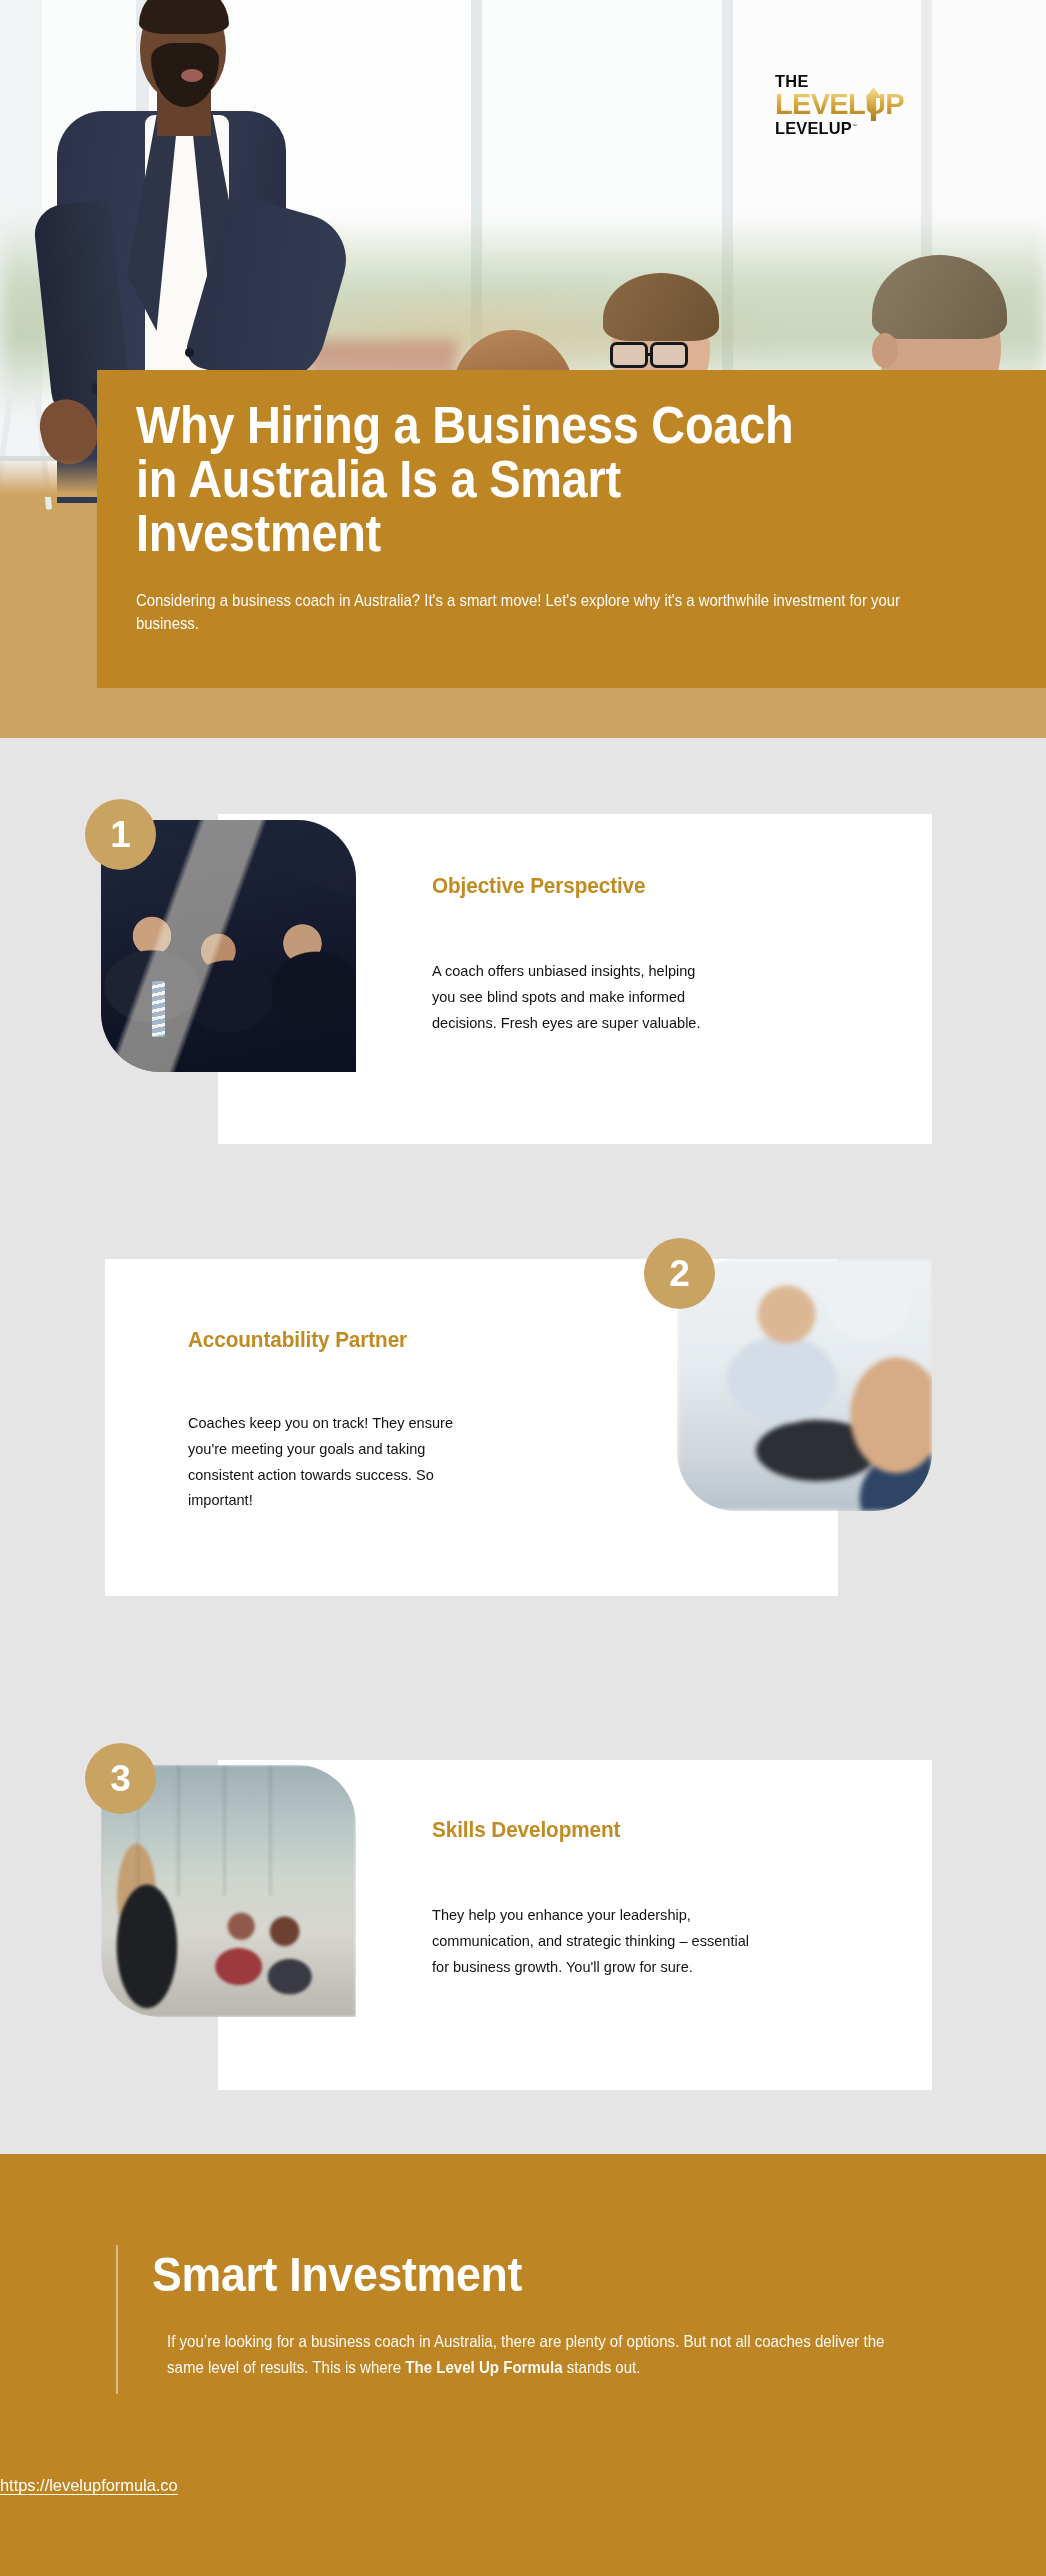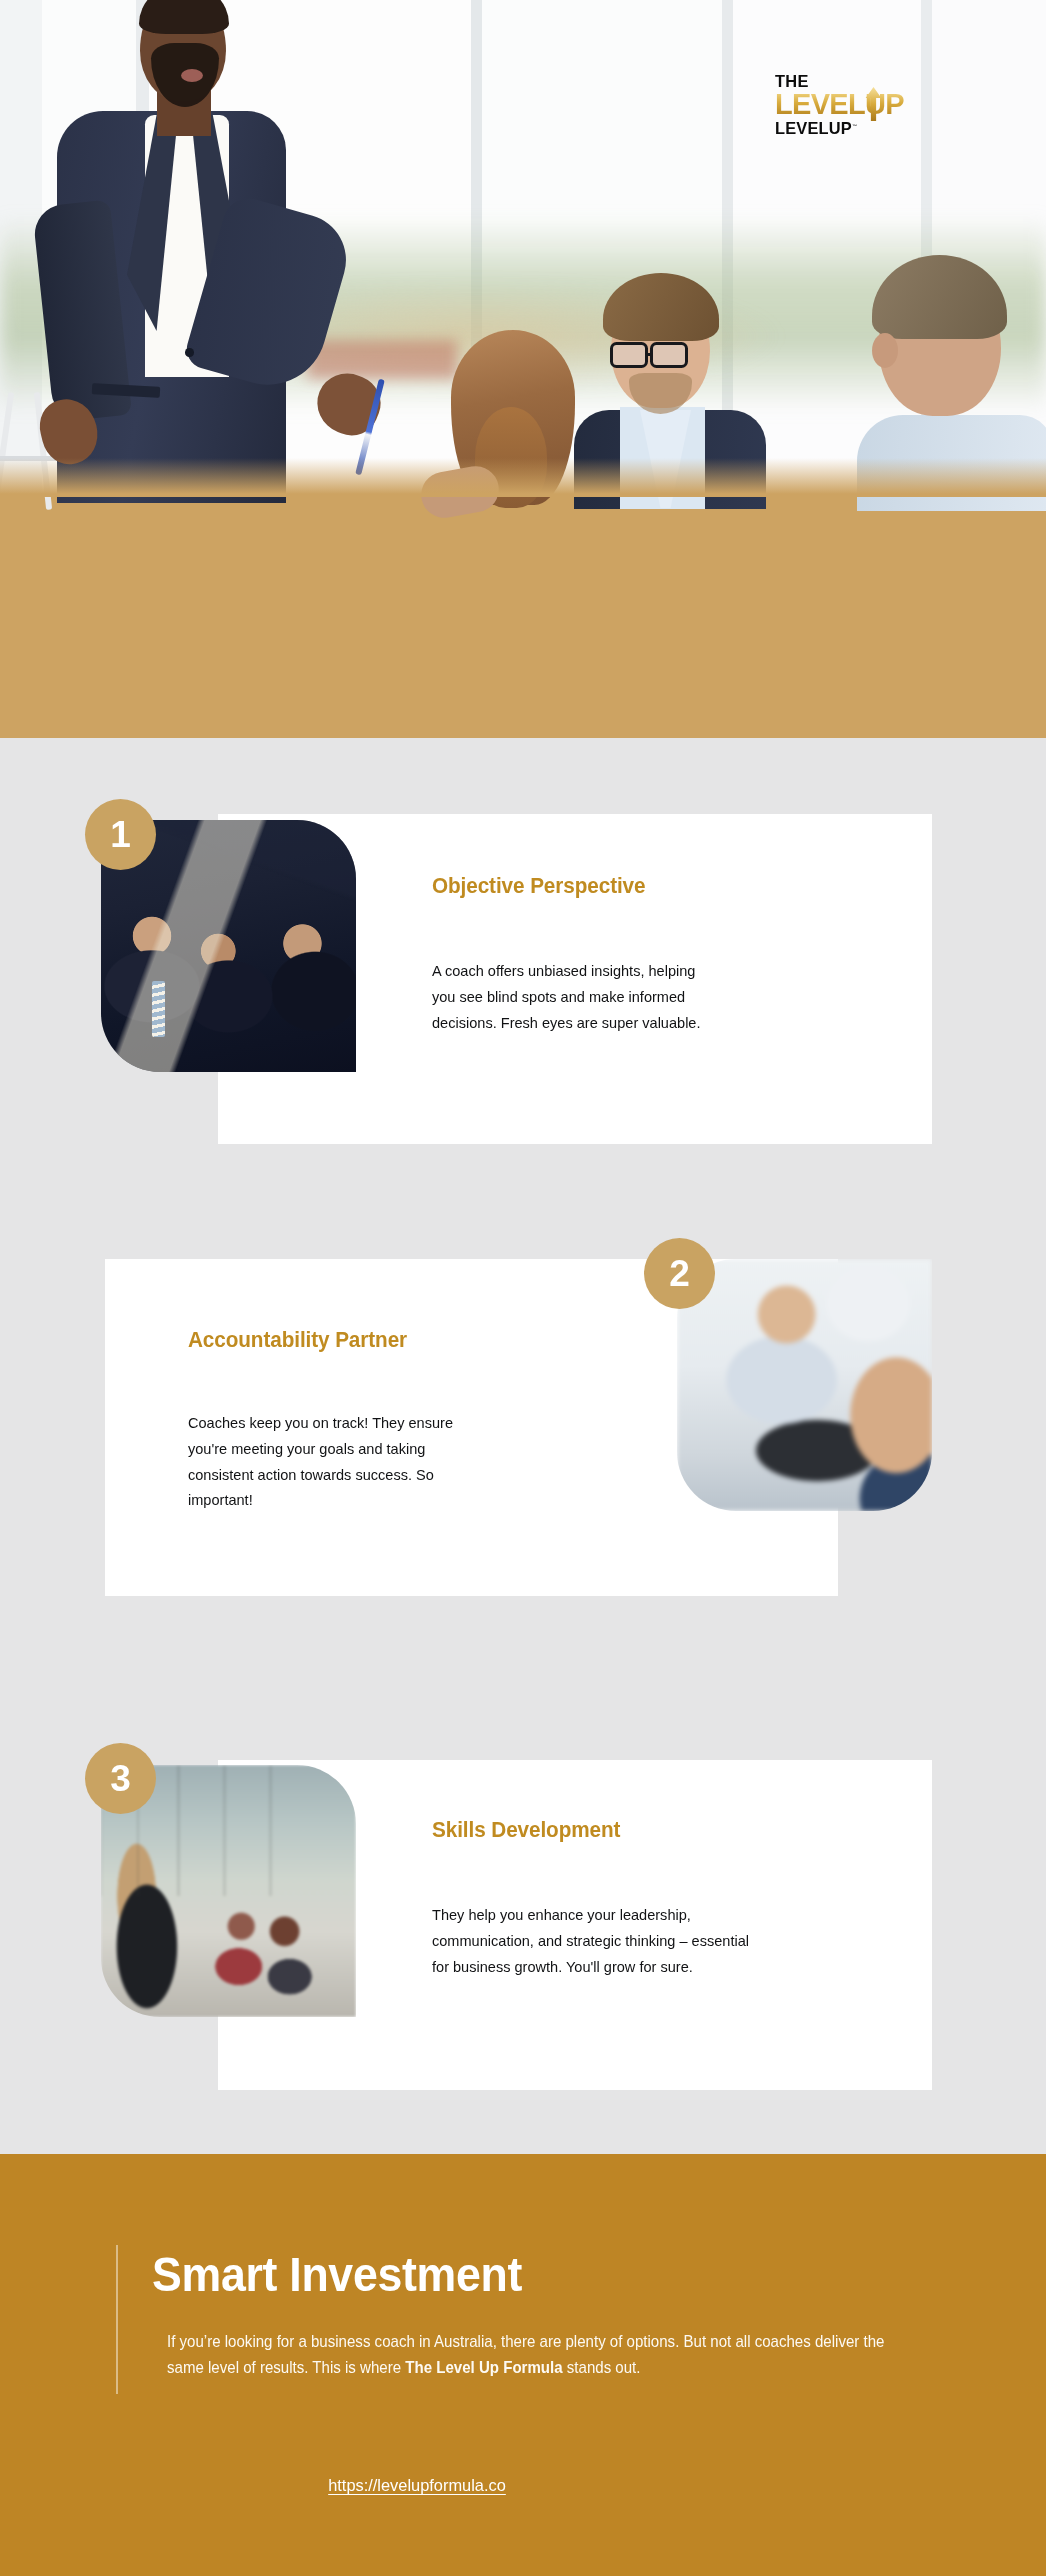--- a/index.html
+++ b/index.html
@@ -475,20 +475,24 @@
           </defs>
           <path d="M13 0 L25 17 L17 17 L17 52 L9 52 L9 17 L1 17 Z" fill="url(#ag)"></path>
         </svg>
       </span>
     </div>
     <div class="l3">
       <span>LEVELUP</span><span class="tm">™</span>
     </div>
   </div>
 
+  <div class="title-block">
+    <h1>Why Hiring a Business Coach in Australia Is a Smart Investment</h1>
+    <p>Considering a business coach in Australia? It's a smart move! Let's explore why it's a worthwhile investment for your business.</p>
+  </div>
 </div>
 
 <div class="body-area"></div>
 
 <div class="card" id="card1"></div>
 <div class="photo-tile" id="tile1">
   <div class="p1">
       <div class="tieq"></div>
     </div>
 </div>
@@ -517,14 +521,14 @@
 </div>
 <div class="sec-title" id="t3">Skills Development</div>
 <div class="sec-body" id="b3">They help you enhance your leadership, communication, and strategic thinking – essential for business growth. You'll grow for sure.</div>
 
 <div class="footer"></div>
 <div class="vrule" style="position:absolute;left:116px;top:2245px;width:2px;height:149px;background:rgba(255,255,255,.45);"></div>
 <h2 style="position:absolute;left:152px;top:2247px;color:#fff;font-size:48px;font-weight:bold;letter-spacing:-0.3px;font-family:'Liberation Sans Narrow','Liberation Sans',sans-serif;transform:scaleX(.93);transform-origin:left center;">Smart Investment</h2>
 <div style="position:absolute;left:167px;top:2329px;width:772px;color:#fdfaf4;font-size:15.7px;line-height:1.63;font-family:'Liberation Sans Narrow','Liberation Sans',sans-serif;transform:scaleX(.96);transform-origin:left center;">
   <span>If you’re looking for a business coach in Australia, there are plenty of options. But not all coaches deliver the same level of results. This is where </span><b>The Level Up Formula</b><span> stands out.</span>
 </div>
-<a href="#" style="position:absolute;left:0;top:2476px;width:834px;text-align:center;color:#fff;font-size:16.4px;text-decoration:underline;text-underline-offset:2.6px;font-family:'Liberation Sans Narrow','Liberation Sans',sans-serif;display:block;">https://levelupformula.co</a>
+<a href="#" style="position:absolute;left:0;top:2476px;width:834px;text-align:left;color:#fff;font-size:16.4px;text-decoration:underline;text-underline-offset:2.6px;font-family:'Liberation Sans Narrow','Liberation Sans',sans-serif;display:block;">https://levelupformula.co</a>
 
 
 </body></html>

